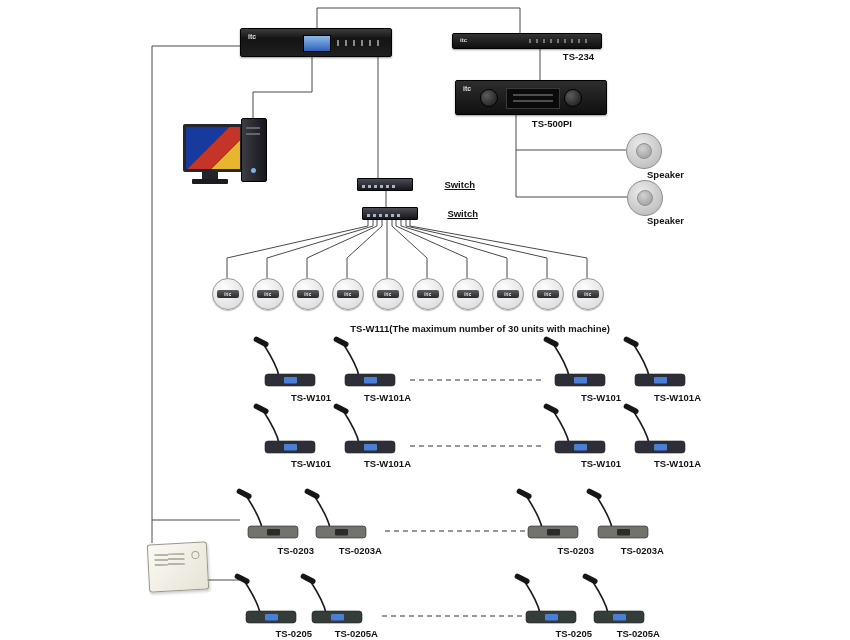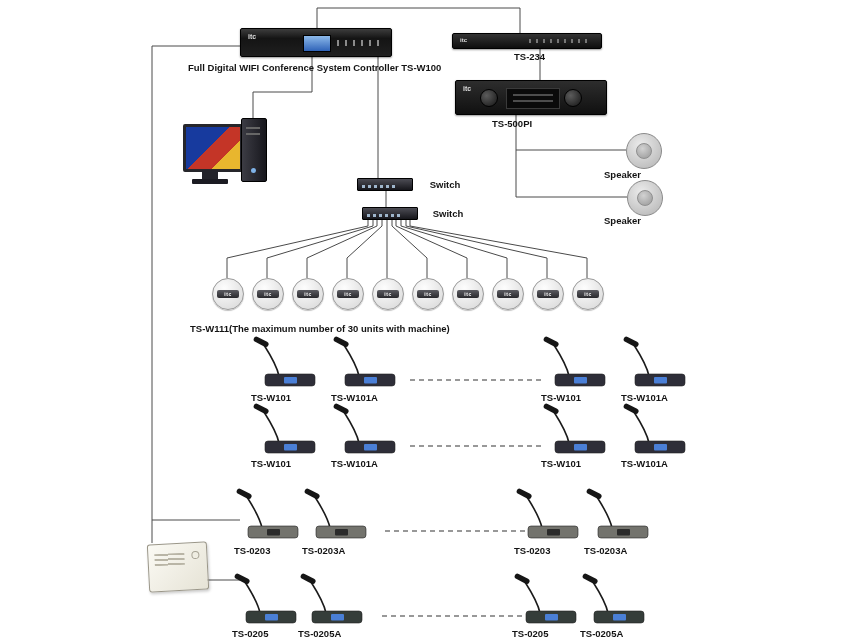--- a/index.html
+++ b/index.html
@@ -1,24 +1,24 @@
 <!DOCTYPE html>
 <html><head>
 <meta charset="utf-8">
 <style>
   html,body{margin:0;padding:0;background:#fff;}
   .canvas{position:relative;width:850px;height:640px;background:#ffffff;overflow:hidden;
           font-family:"Liberation Sans",sans-serif;}
   .wires{position:absolute;left:0;top:0;z-index:0;}
   .dev{position:absolute;z-index:2;}
   .dlabel{position:absolute;z-index:3;font:bold 9.5px/1.2 "Liberation Sans",sans-serif;
-          color:#131313;text-align:left;width:80px;white-space:nowrap;}
+          color:#131313;text-align:right;width:80px;white-space:nowrap;}
   .wide{width:260px;}
   .caption{width:420px;}
-  .leftal{text-align:center;width:60px;}
+  .leftal{text-align:right;width:60px;text-decoration:underline;}
 
   
   .rack{border:1px solid #000;border-radius:2px;box-shadow:0 1px 2px rgba(0,0,0,.4);}
   .controller{background:linear-gradient(#3d3d3d,#141414 35%,#1f1f1f);}
   .rk-itc{position:absolute;left:7px;top:4px;color:#ddd;font:bold 7px "Liberation Sans",sans-serif;}
   .ctrl-screen{position:absolute;left:62px;top:6px;width:26px;height:15px;
                background:linear-gradient(#8cb9ea,#2f63b8);border:1px solid #000;}
   .ctrl-dots{position:absolute;right:10px;top:11px;width:44px;height:6px;
              background:repeating-linear-gradient(90deg,#8b8b8b 0 2px,transparent 2px 8px);}
   .ts234{background:linear-gradient(#343434,#0e0e0e);}
@@ -123,21 +123,20 @@
       <line x1="385" y1="531" x2="530" y2="531"></line>
       <line x1="382" y1="616" x2="528" y2="616"></line>
     </g>
   </svg>
 
   <div class="dev rack controller" style="left:240px;top:28px;width:150px;height:27px">
     <span class="rk-itc">itc</span>
     <span class="ctrl-screen"></span>
     <span class="ctrl-dots"></span>
   </div>
-  <div class="dlabel wide" style="left:188px;top:62px">Full Digital WIFI Conference System Controller TS-W100</div>
 
   <div class="dev rack ts234" style="left:452px;top:33px;width:148px;height:14px">
     <span class="rk-itc">itc</span>
     <span class="ts234-dots"></span>
   </div>
   <div class="dlabel" style="left:514px;top:51px">TS-234</div>
 
   <div class="dev rack amp" style="left:455px;top:80px;width:150px;height:33px">
     <span class="rk-itc">itc</span>
     <span class="amp-knob" style="left:24px"></span>

